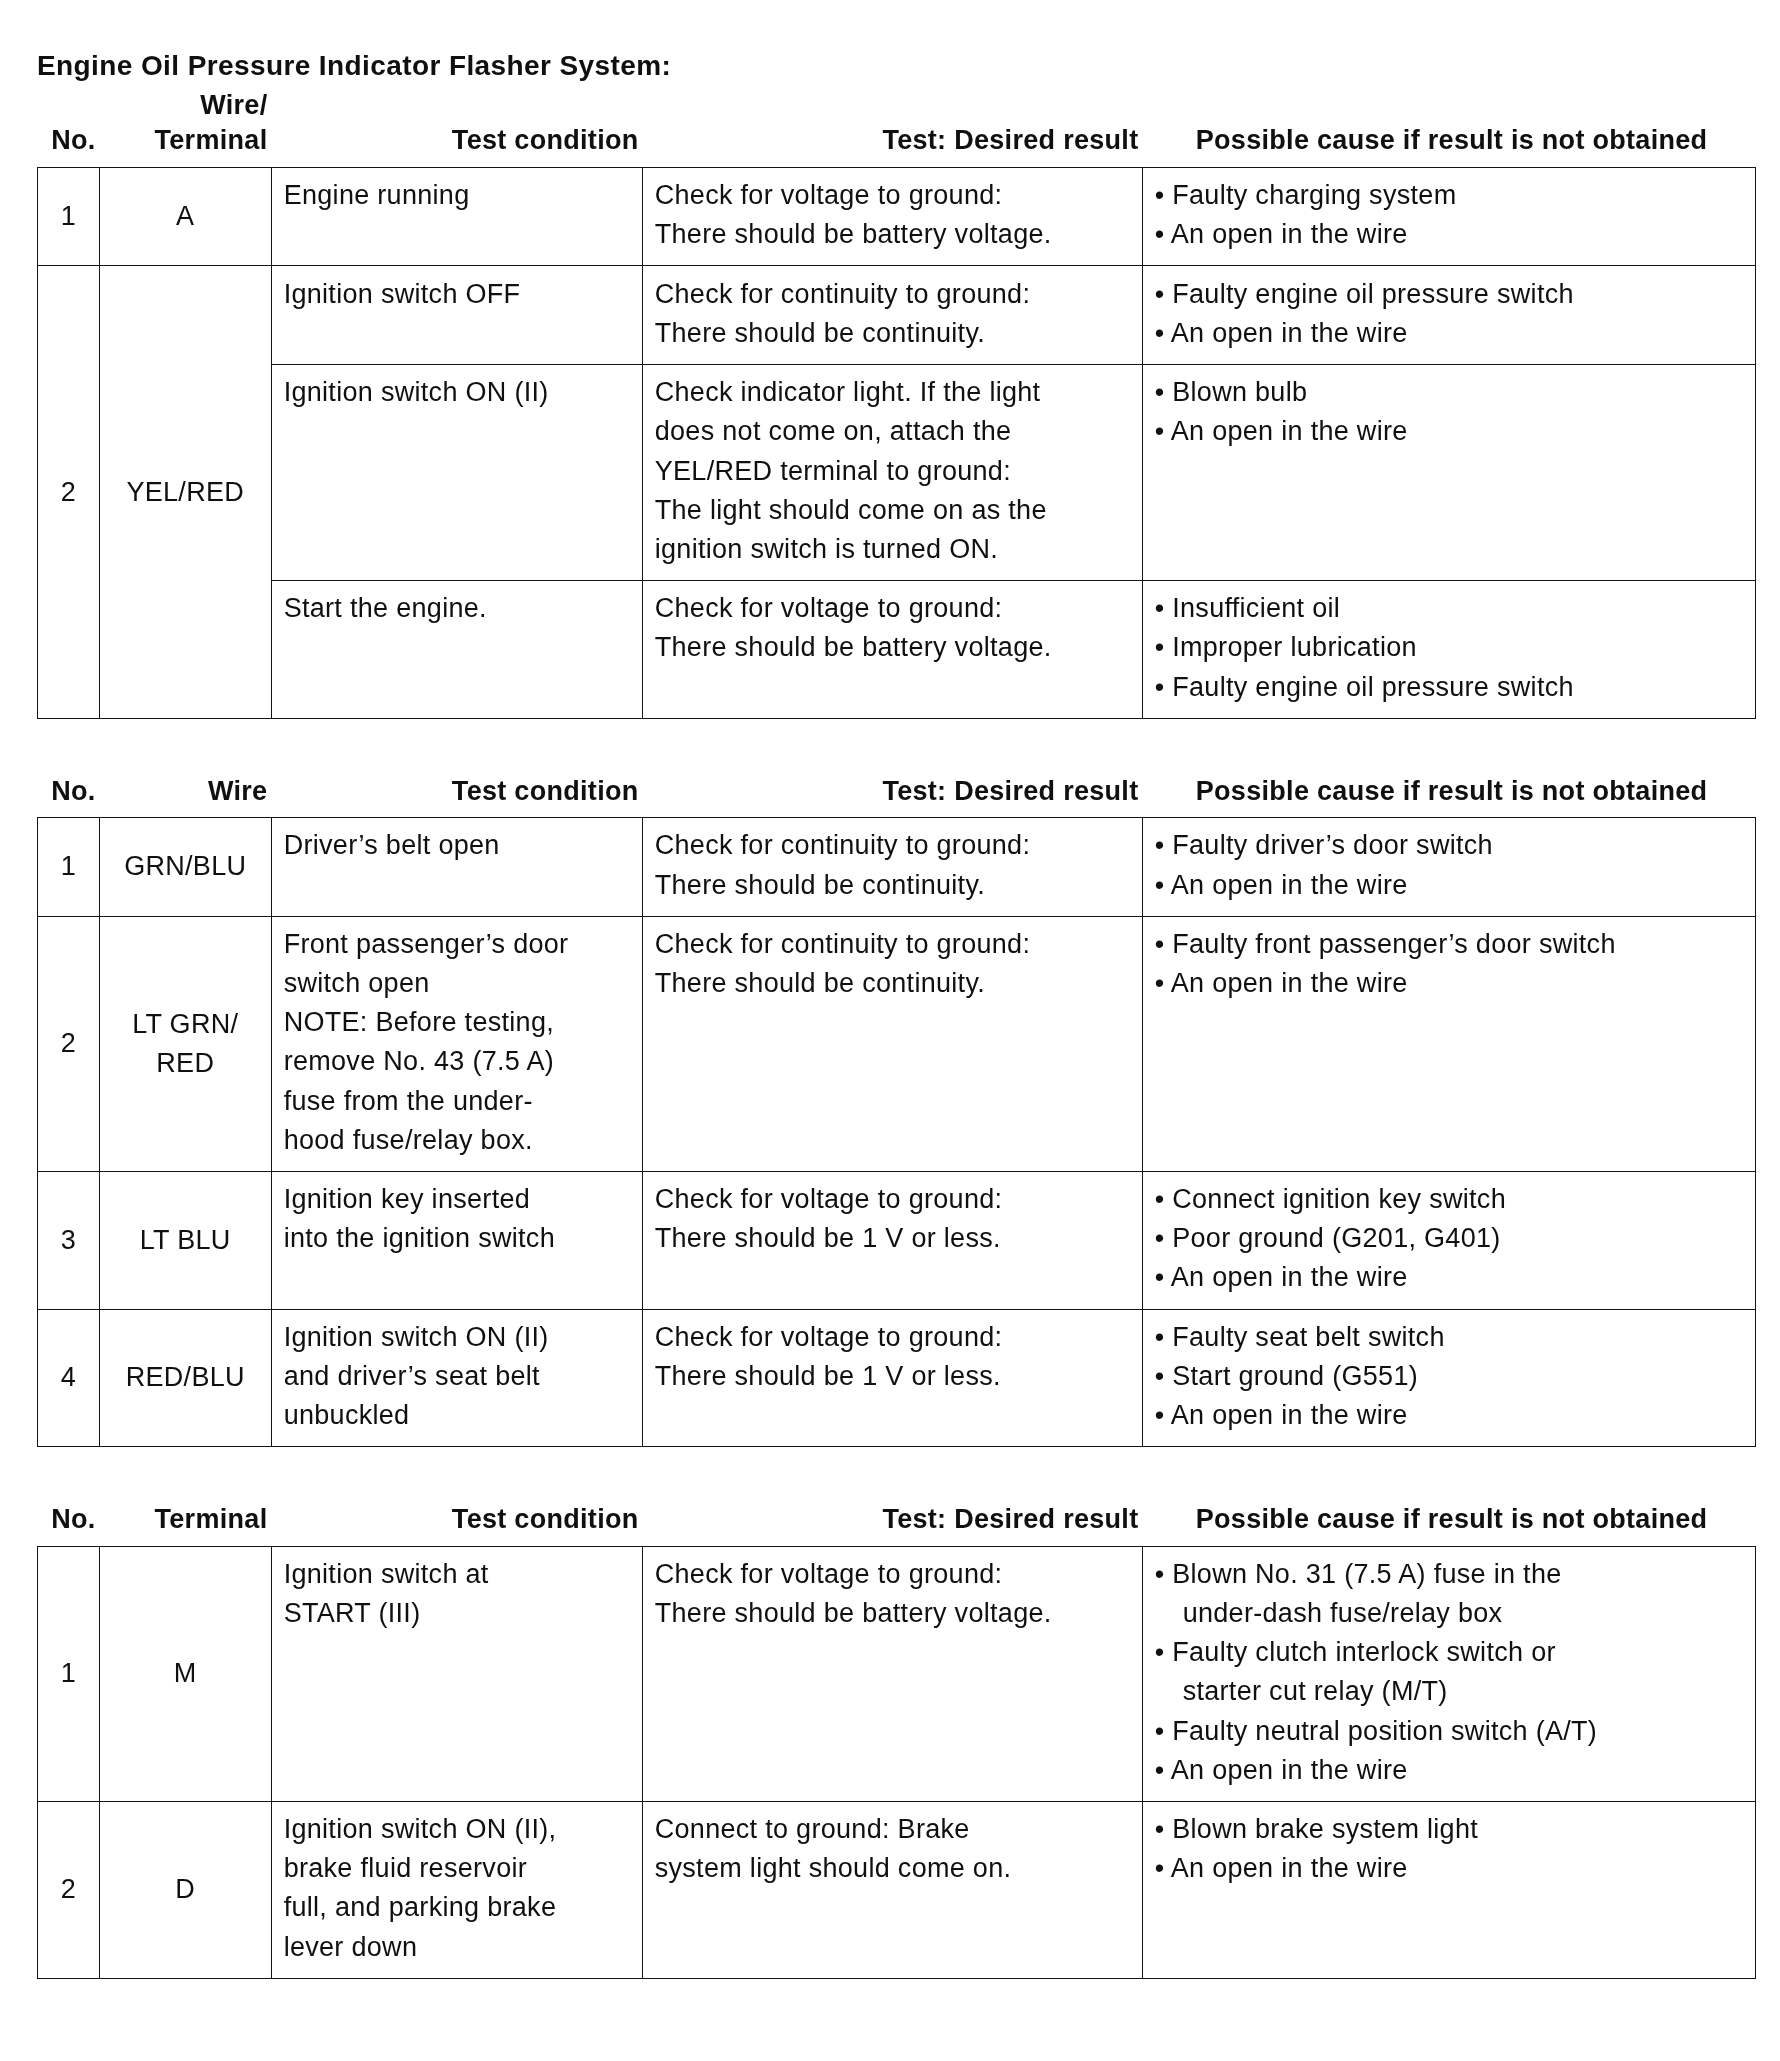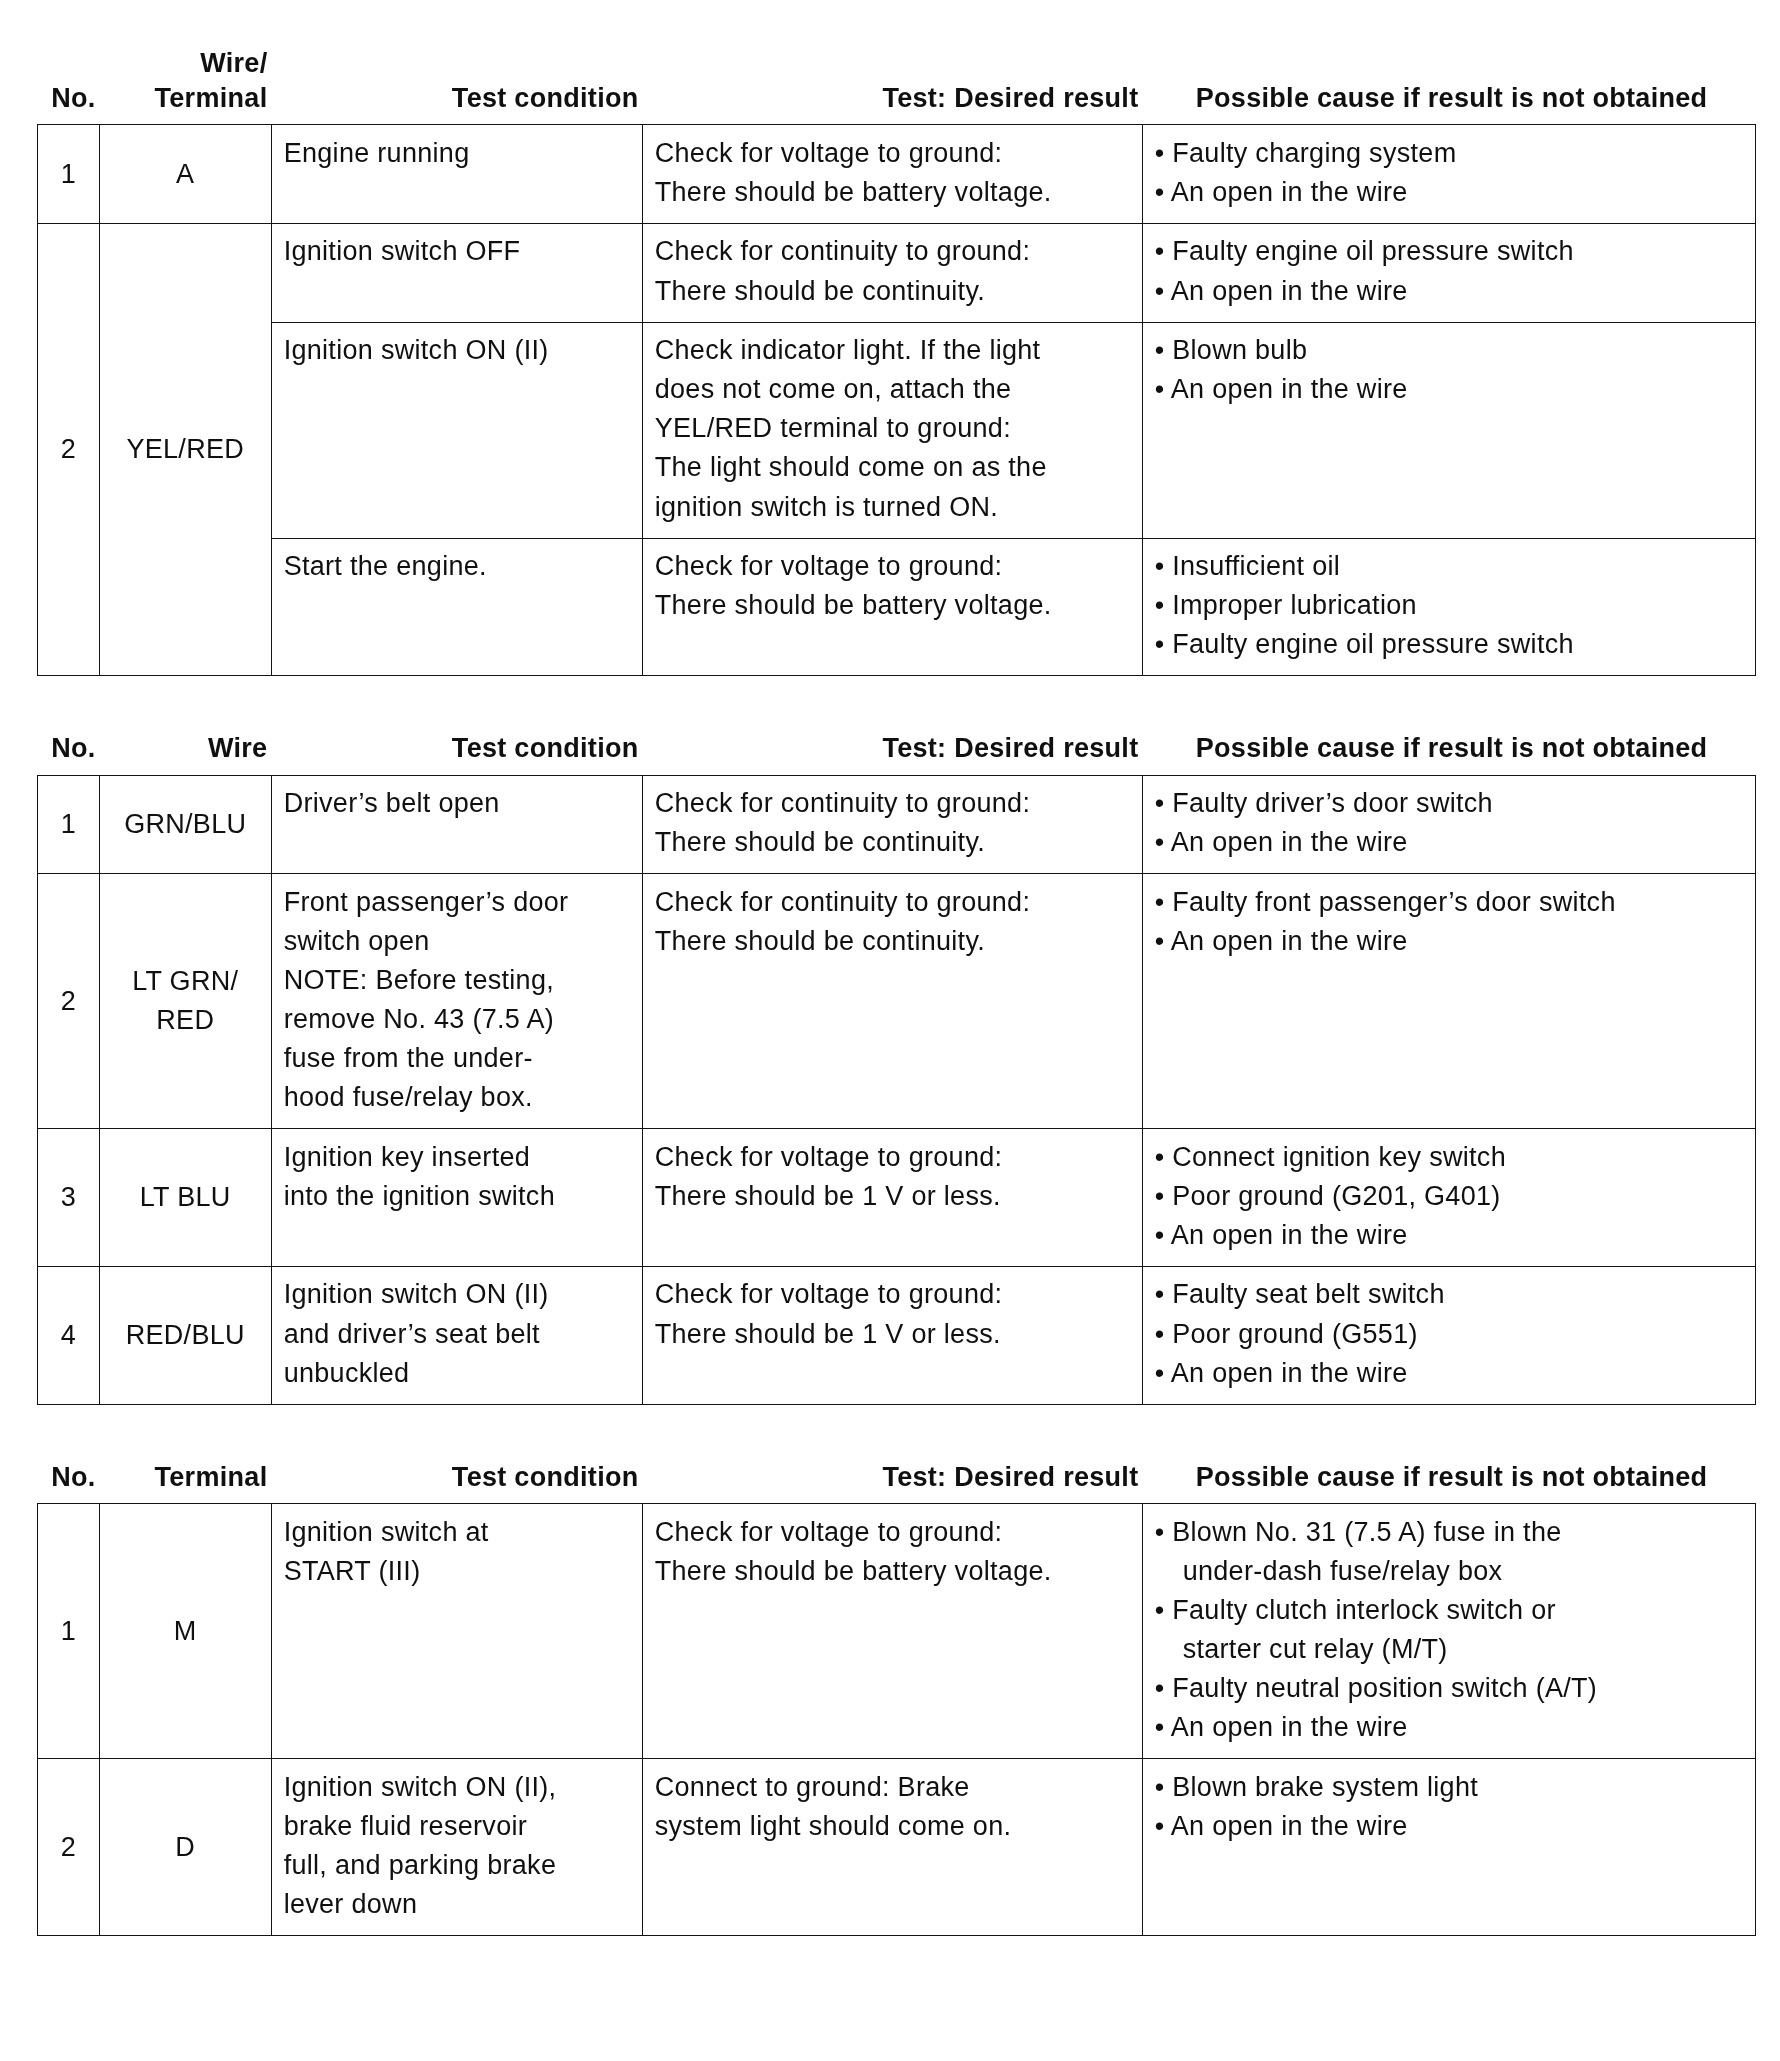--- a/index.html
+++ b/index.html
@@ -65,20 +65,21 @@
     padding-left: 28px;
     text-indent: -28px;
     white-space: pre-line;
   }
 </style>
 </head>
 <body>
 
 <div>
     <section class="table-section">
+      <h2 class="section-title">Engine Oil Pressure Indicator Flasher System:</h2>
       <table class="spec-table">
         <colgroup>
           <col class="col-no">
           <col class="col-wire">
           <col class="col-cond">
           <col class="col-result">
           <col class="col-cause">
         </colgroup>
         <thead>
           <tr>
@@ -203,21 +204,21 @@
           <tr>
             <td class="cell-no" rowspan="1">4</td>
             <td class="cell-wire" rowspan="1">RED/BLU</td>
             <td class="cell-text">Ignition switch ON (II)
 and driver’s seat belt
 unbuckled</td>
             <td class="cell-text">Check for voltage to ground:
 There should be 1 V or less.</td>
             <td class="cell-text cell-causes">
               <div class="cause-item">• Faulty seat belt switch</div>
-              <div class="cause-item">• Poor ground (G551)</div>
+              <div class="cause-item">• Start ground (G551)</div>
               <div class="cause-item">• An open in the wire</div>
             </td>
           </tr>
         </tbody>
       </table>
     </section>
     <section class="table-section">
       <table class="spec-table">
         <colgroup>
           <col class="col-no">

